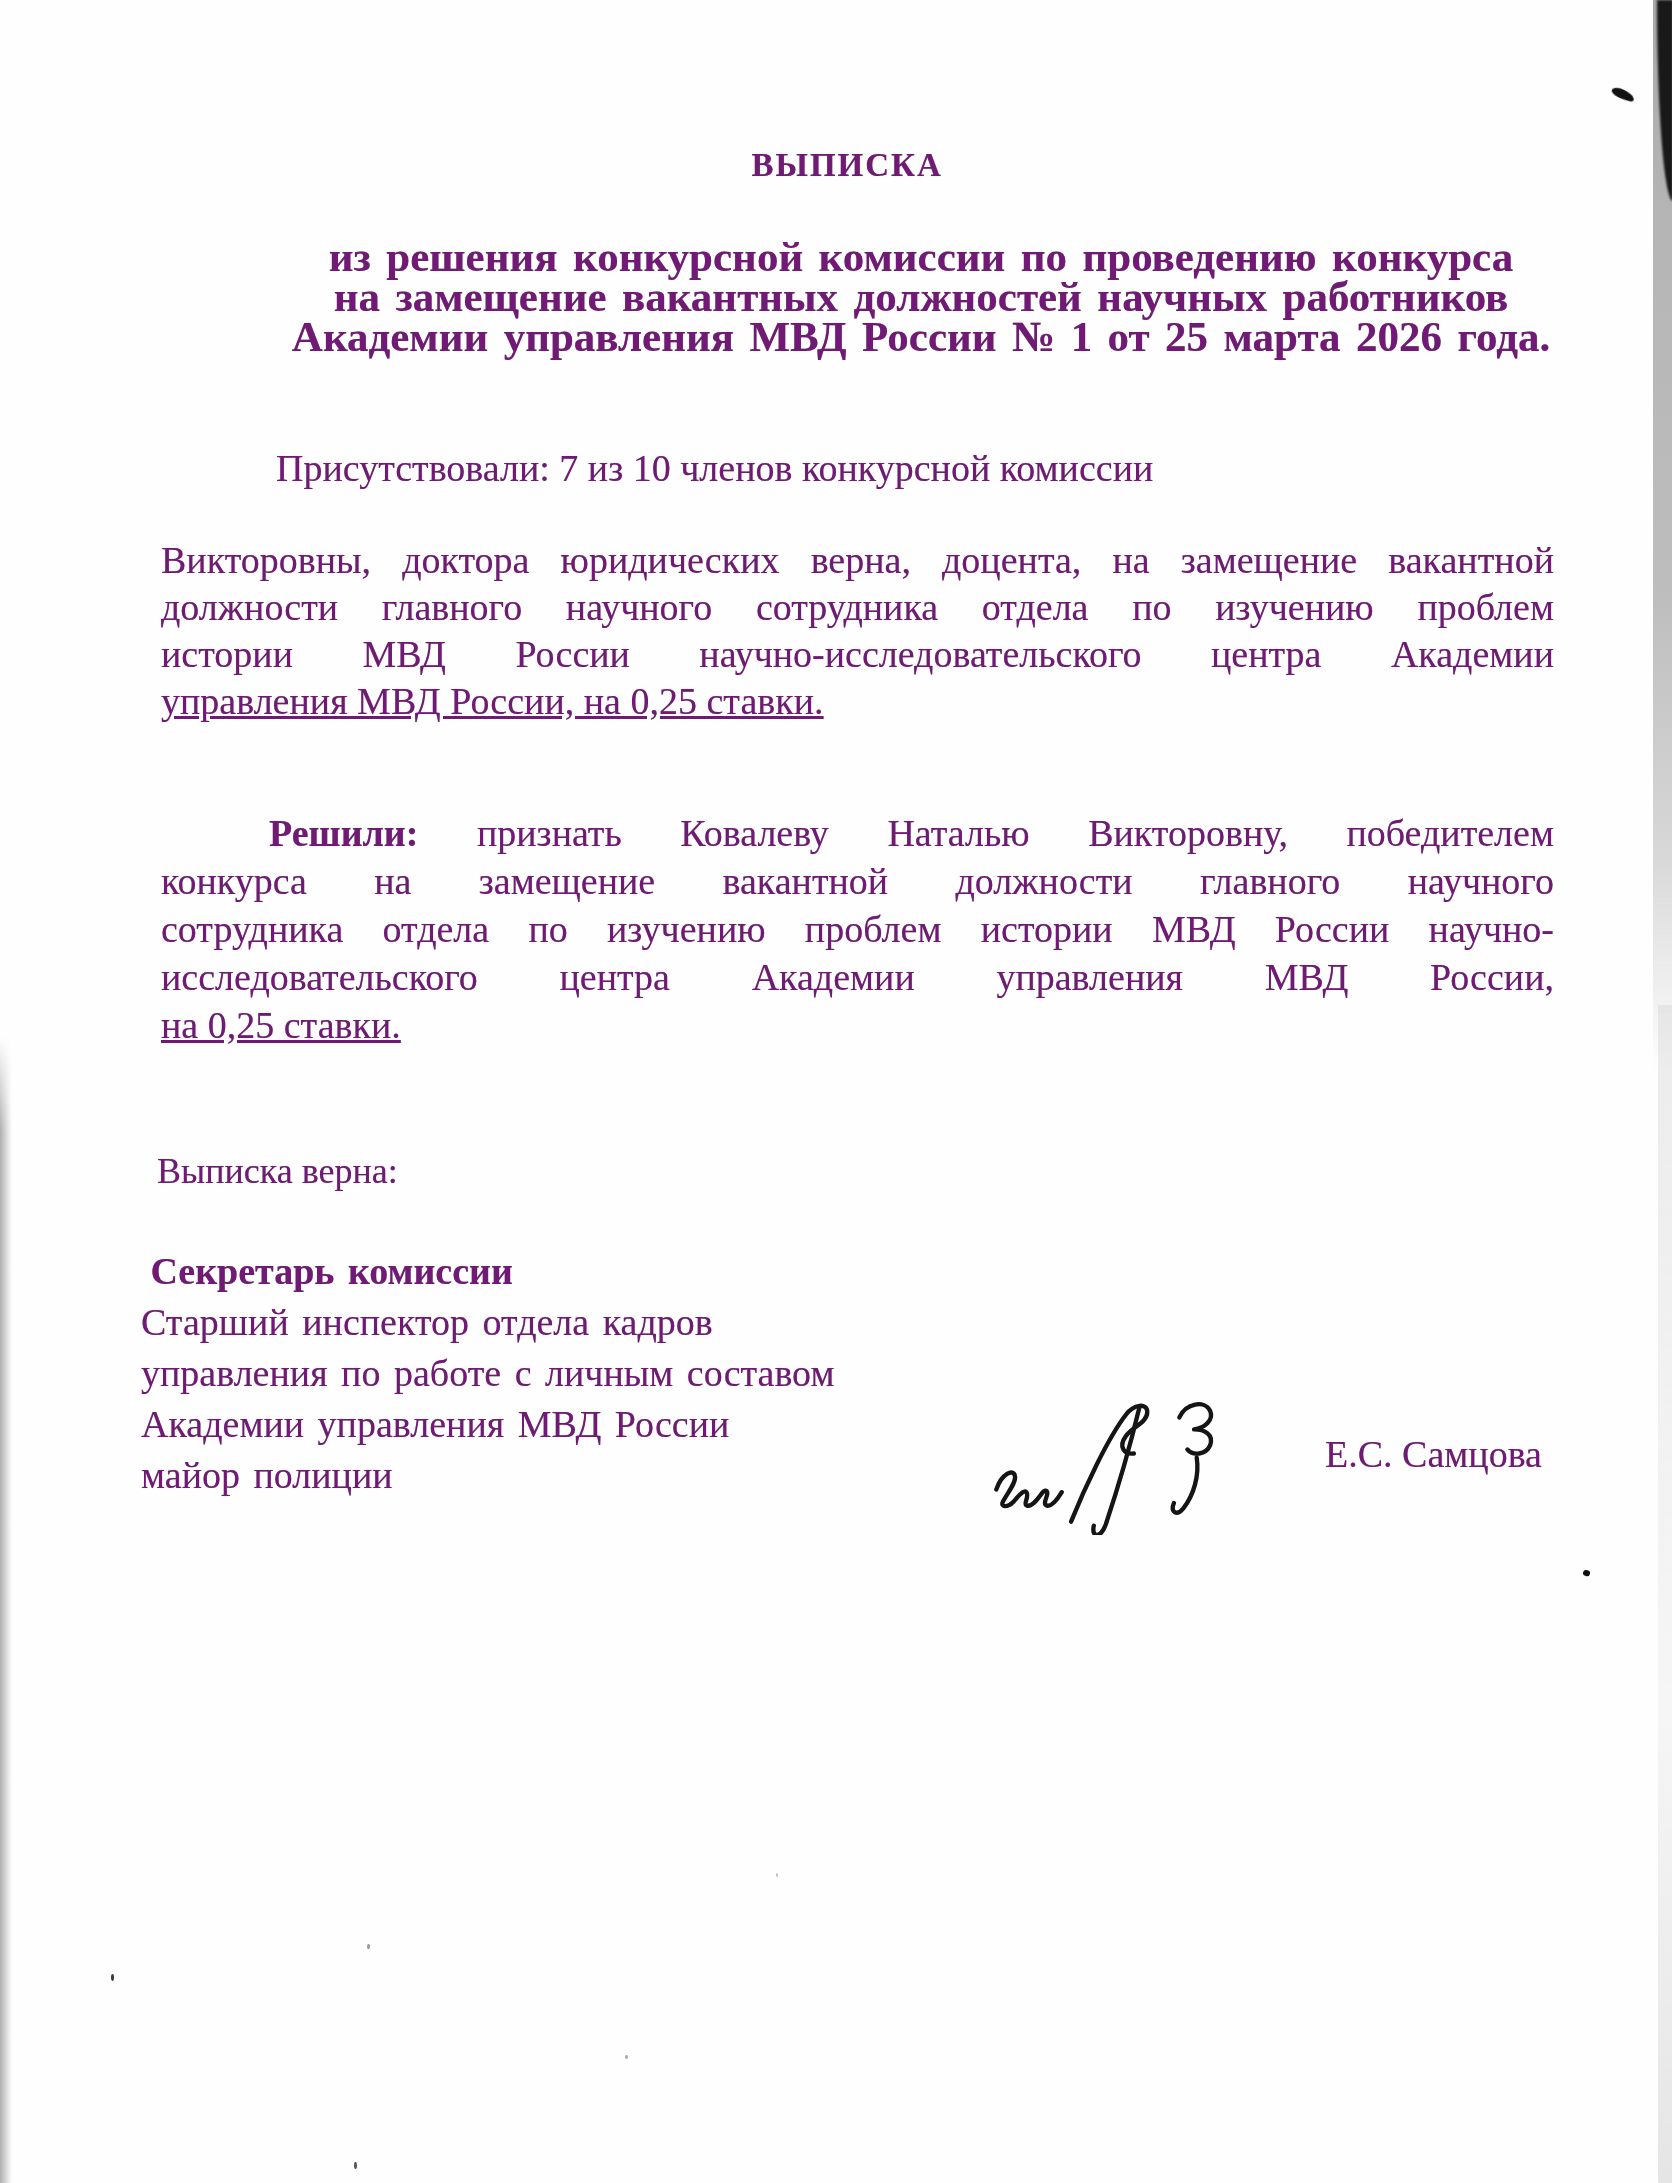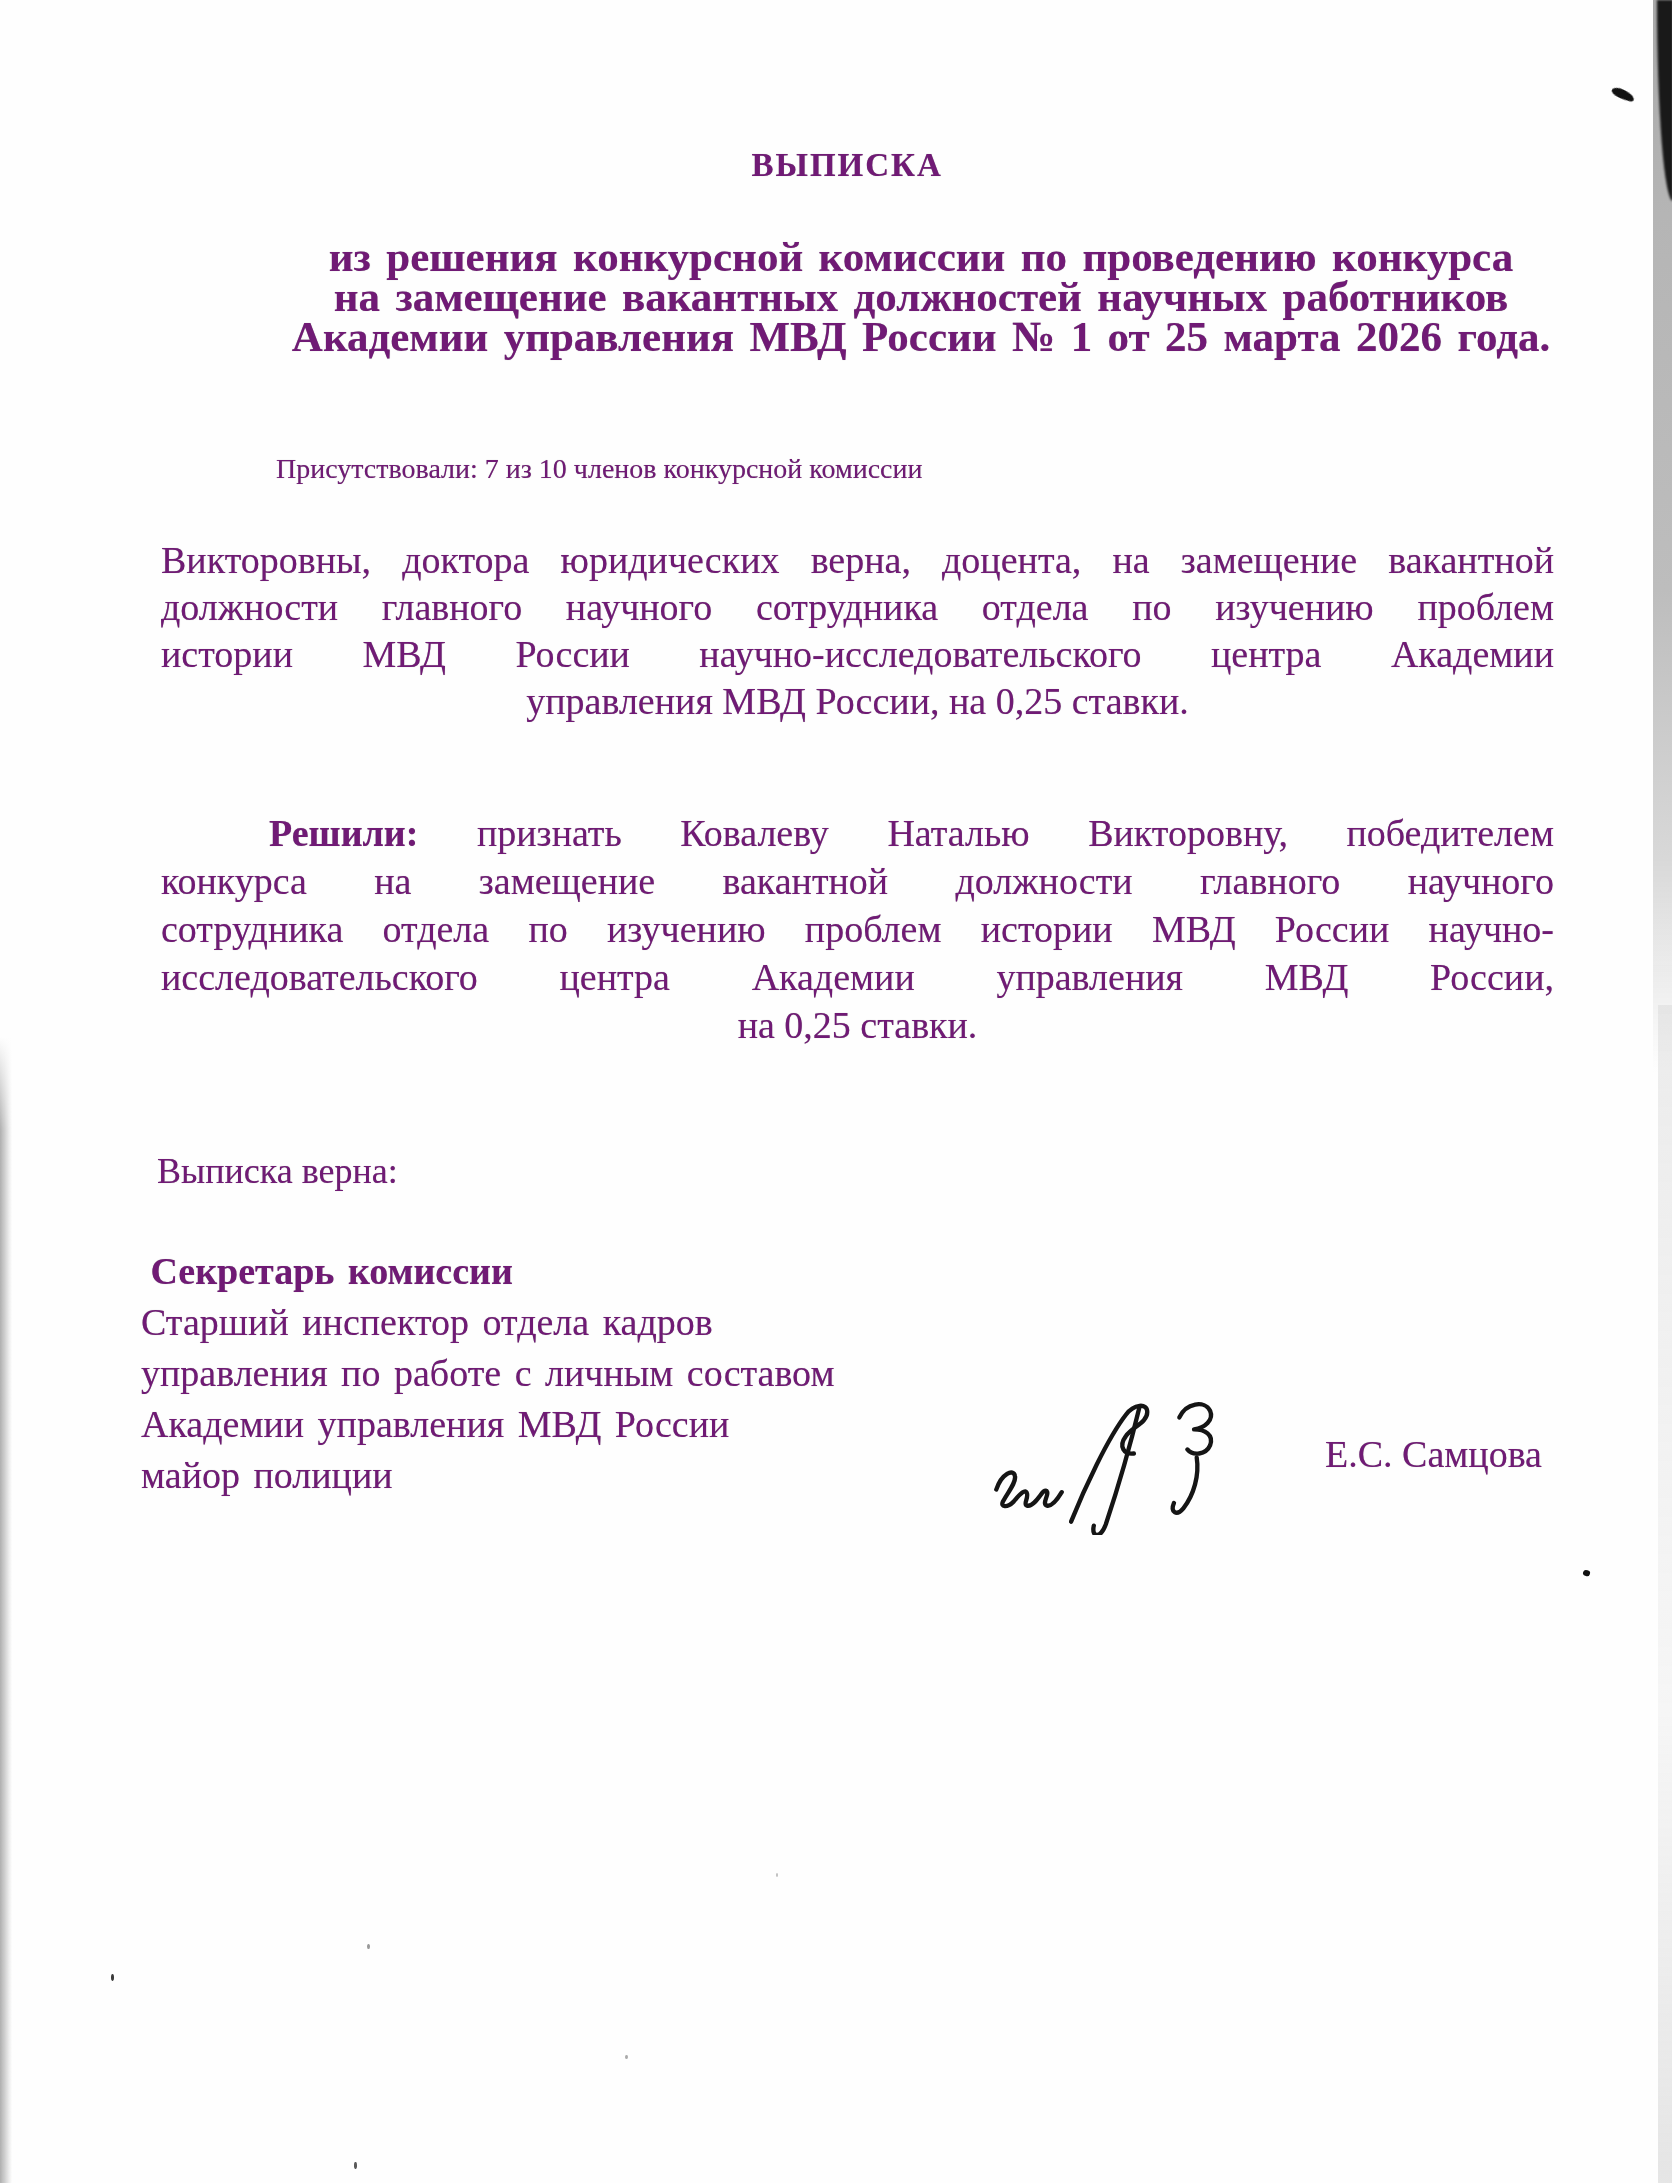--- a/index.html
+++ b/index.html
@@ -30,38 +30,38 @@
     top:237px;left:285px;width:1272px;
     text-align:center;
     font-size:43px;font-weight:bold;
     line-height:40px;
     word-spacing:4.7px;
   }
   .subtitle div{white-space:nowrap;}
   
   .attendance{
     top:445px;left:276px;
-    font-size:28px;line-height:47px;
+    font-size:38px;line-height:47px;
   }
   
   .para{
     left:161px;width:1393px;
     font-size:38px;
   }
   .para .jline{
     line-height:47px;height:47px;
     text-align:justify;
     text-align-last:justify;
     text-justify:inter-word;
     white-space:normal;
     overflow:hidden;
   }
   .para .lline{
     line-height:47px;height:47px;
-    text-align:center;white-space:nowrap;
+    text-align:left;white-space:nowrap;text-decoration:underline;
   }
   .para .indent{text-indent:108px;}
   .para b{font-weight:bold;}
   .para-agenda{top:537px;}
   .para-resolution{top:809px;}
   .para-resolution .jline,.para-resolution .lline{line-height:48px;height:48px;}
   
   .certification{
     top:1148px;left:157px;
     font-size:36px;line-height:47px;

